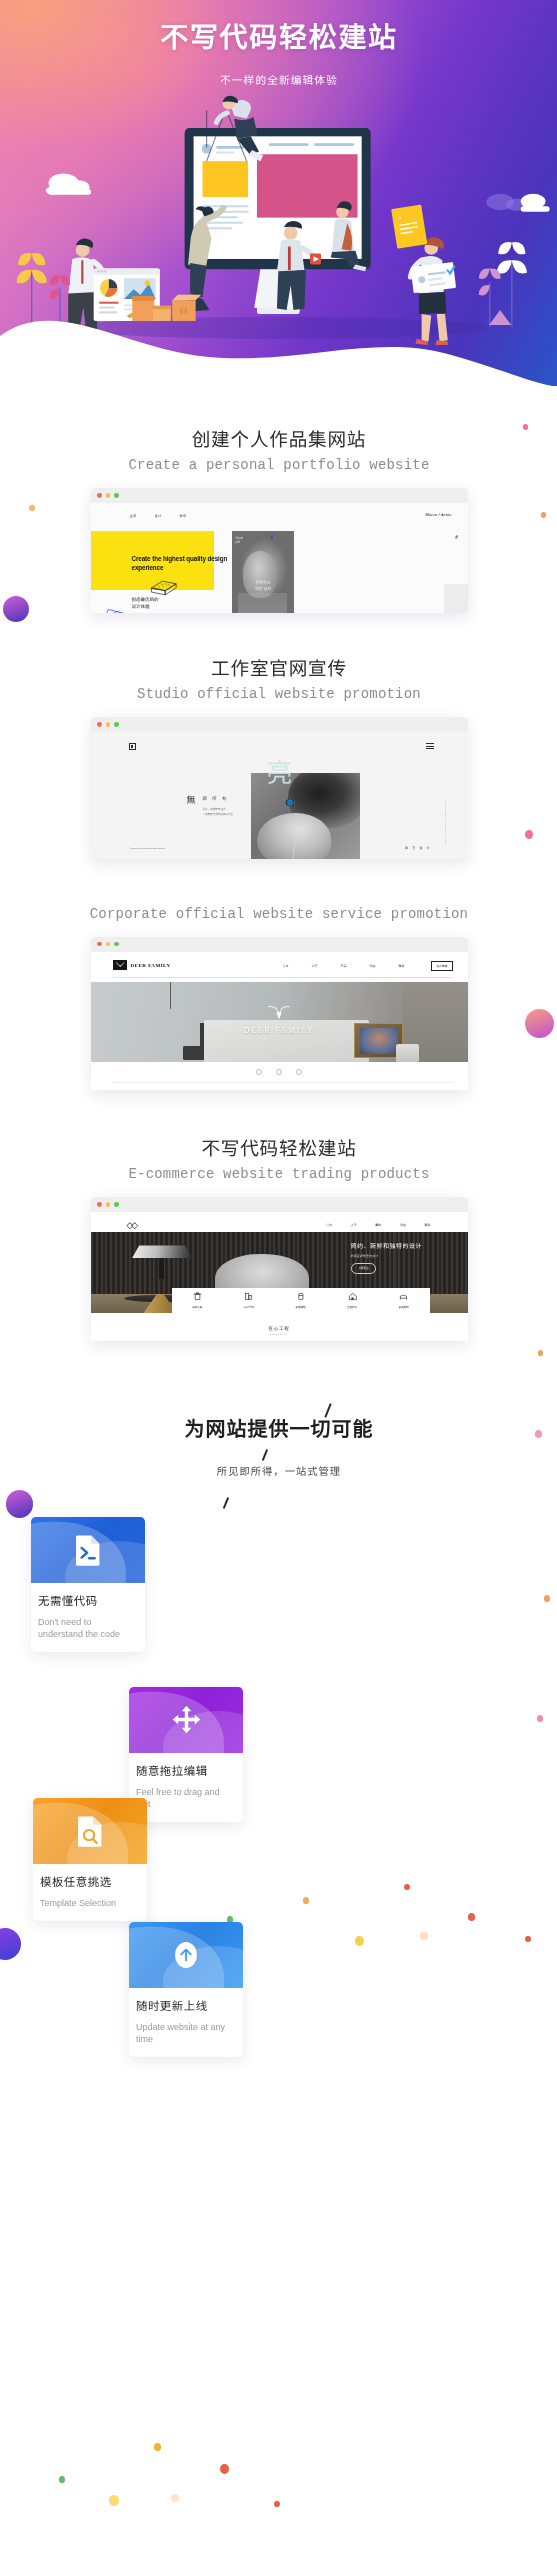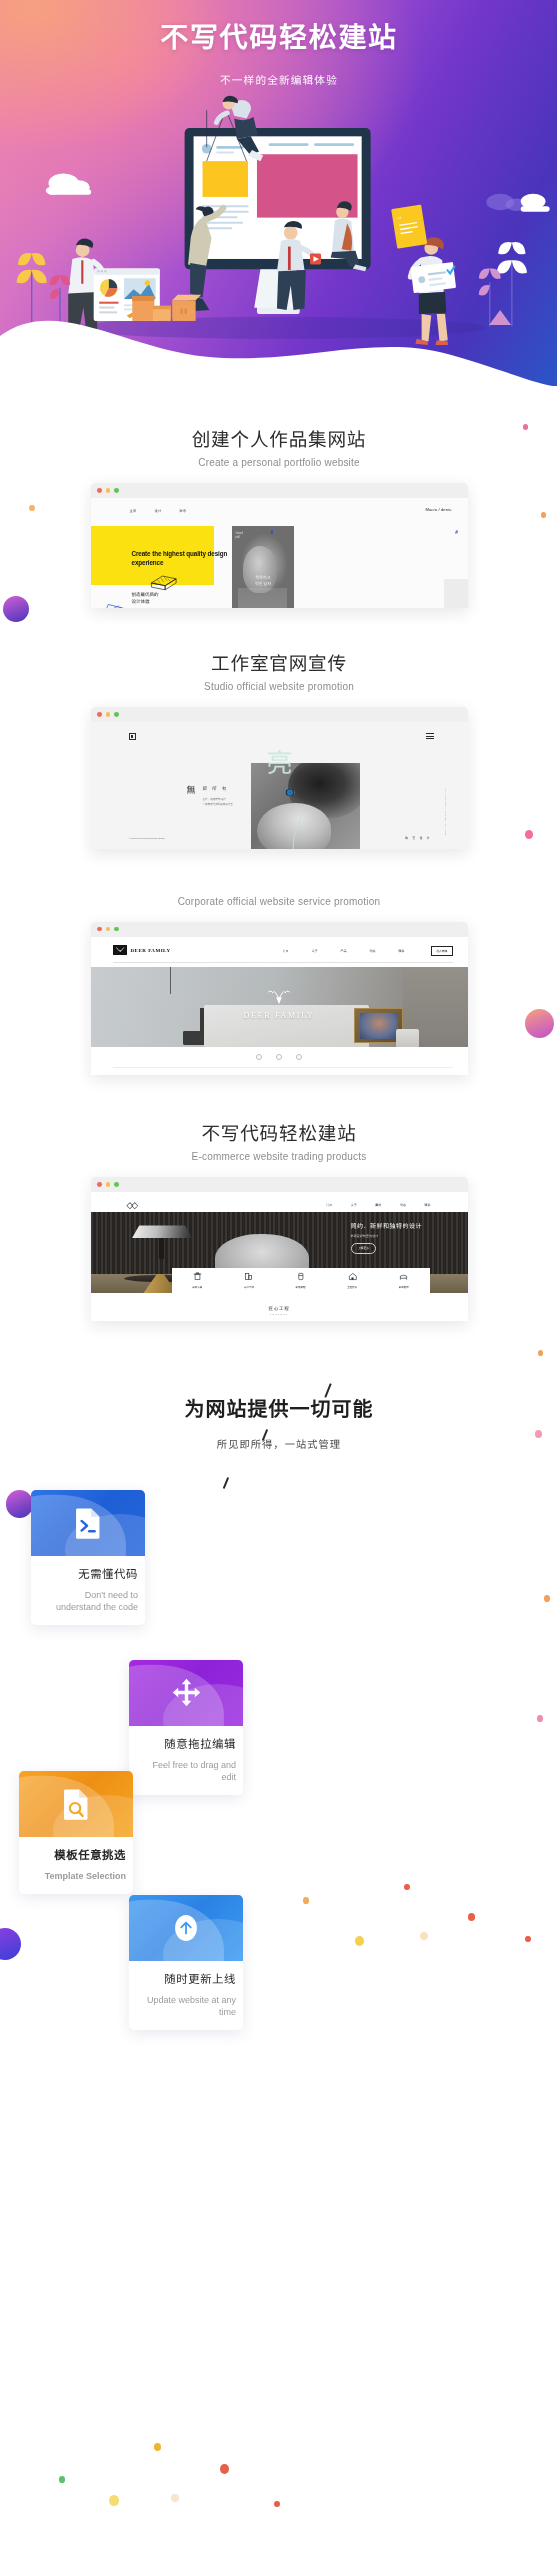--- a/index.html
+++ b/index.html
@@ -36,21 +36,21 @@
     font-size:10.7px; letter-spacing:1.1px; opacity:.96;
   }
 
   .cloud { position:absolute; fill:#ffffff; }
   .cloud-dim { fill:#8e7ae0; opacity:.55; }
 
   
   .section { position:relative; width:558px; }
   .sec-head { text-align:center; }
   .sec-title-cn { font-size:18.6px; color:#2d2d2d; letter-spacing:0.8px; font-weight:400; }
-  .sec-title-en { font-size:10px; color:#8d8d8d; margin-top:6.2px; letter-spacing:0.2px; }
+  .sec-title-en { font-size:14px; color:#8d8d8d; margin-top:6.2px; letter-spacing:0.2px;font-family:Liberation Mono, monospace; }
 
   
   .mock {
     position:relative; margin:15px auto 0; width:377px;
     background:#fff; border-radius:4.1px 4.1px 0 0; overflow:hidden;
     box-shadow:0 4.1px 15px rgba(30,20,60,.10);
   }
   .mock-bar {
     height:15px; background:#efeff0; display:flex; align-items:center;
     padding-left:6.9px; gap:3.4px; border-radius:4.1px 4.1px 0 0;
@@ -197,35 +197,35 @@
   .ec-cat{text-align:center;}
   .ec-cat .ic{width:9px;height:8.3px;margin:0 auto 2.1px;}
   .ec-cat .lb{font-size:2.5px;color:#333;}
   .ec-proj{position:absolute;left:0;right:0;bottom:5.5px;text-align:center;}
   .ec-proj .c{font-size:4.5px;color:#1c1c1c;letter-spacing:0.8px;}
   .ec-proj .e{font-size:2.3px;color:#9a9a9a;letter-spacing:1.1px;margin-top:2.1px;}
 
   
   .feat-head{position:relative;text-align:center;}
   .feat-title{font-size:20px;font-weight:bold;color:#1f1f1f;letter-spacing:1px;}
-  .feat-sub{font-size:10.3px;color:#4a4a4a;margin-top:14px;letter-spacing:1px;text-align:center;}
+  .feat-sub{font-size:10.3px;color:#4a4a4a;margin-top:21px;letter-spacing:1px;text-align:center;}
   .tick{position:absolute;background:#2b2b2b;border-radius:0.7px;}
 
   .cards{position:relative;width:558px;height:537px;}
   .card{
     position:absolute;width:114px;background:#fff;border-radius:4.8px;
     box-shadow:0 3.4px 13.8px rgba(60,50,110,.11);overflow:hidden;
   }
   .card .top{height:66px;position:relative;overflow:hidden;
     display:flex;align-items:center;justify-content:center;}
   .card .top .blobA{position:absolute;inset:-20% -10% auto -10%;height:150%;opacity:.22;
     background:#fff;border-radius:46% 54% 38% 62%;transform:translate(-22%,18%);}
   .card .top .blobB{position:absolute;right:-26%;bottom:-44%;width:96%;height:108%;opacity:.15;
     background:#fff;border-radius:50%;}
-  .card .body{padding:9px 6.9px 11.7px;text-align:right;}
+  .card .body{padding:9px 6.9px 11.7px;text-align:left;}
   .card .cn{font-size:11.4px;color:#242424;letter-spacing:0.6px;}
   .card .en{font-size:9px;color:#9b9b9b;margin-top:8px;line-height:1.38;}
 
   .blue   { background:linear-gradient(135deg,#2f74e8 0%,#1f5fd6 48%,#2566dd 100%); }
   .purple { background:linear-gradient(135deg,#a52ae0 0%,#8e22d8 46%,#9b2ce0 100%); }
   .orange { background:linear-gradient(135deg,#f7a428 0%,#ee8f14 46%,#f5a623 100%); }
   .lblue  { background:linear-gradient(135deg,#3b97f0 0%,#2b82e4 46%,#3a9bf2 100%); }
 
   .confetti{position:absolute;border-radius:50%;}
   .grad-ball{position:absolute;border-radius:50%;}
@@ -718,21 +718,21 @@
         <svg width="29" height="29" viewBox="0 0 42 42" style="position:relative;z-index:2;">
           <path d="M21 1 l7 8 h-4.5 v9.5 h9.5 v-4.5 l8 7 l-8 7 v-4.5 h-9.5 v9.5 h4.5 l-7 8 l-7 -8 h4.5 v-9.5 h-9.5 v4.5 l-8 -7 l8 -7 v4.5 h9.5 v-9.5 h-4.5z" fill="#fff"></path>
         </svg>
       </div>
       <div class="body">
         <div class="cn">随意拖拉编辑</div>
         <div class="en">Feel free to drag and edit</div>
       </div>
     </div>
 
-    <div class="card" style="left:19px;top:281px;font-weight:bold;">
+    <div class="card" style="left:33px;top:281px;">
       <div class="top orange">
         <span class="blobA"></span>
           <span class="blobB"></span>
         <svg width="27.5" height="32" viewBox="0 0 40 46" style="position:relative;z-index:2;">
           <path d="M3 2 h22 l12 12 v30 a2 2 0 0 1 -2 2 H5 a2 2 0 0 1 -2 -2 V4 a2 2 0 0 1 2 -2z" fill="#fff"></path>
           <path d="M25 2 v12 h12z" fill="#fbe2c0"></path>
           <circle cx="19" cy="29" r="7.5" fill="none" stroke="#f5a623" stroke-width="3"></circle>
           <path d="M24.5 34.5 l5.5 6" stroke="#f5a623" stroke-width="3.4" stroke-linecap="round"></path>
         </svg>
       </div>

